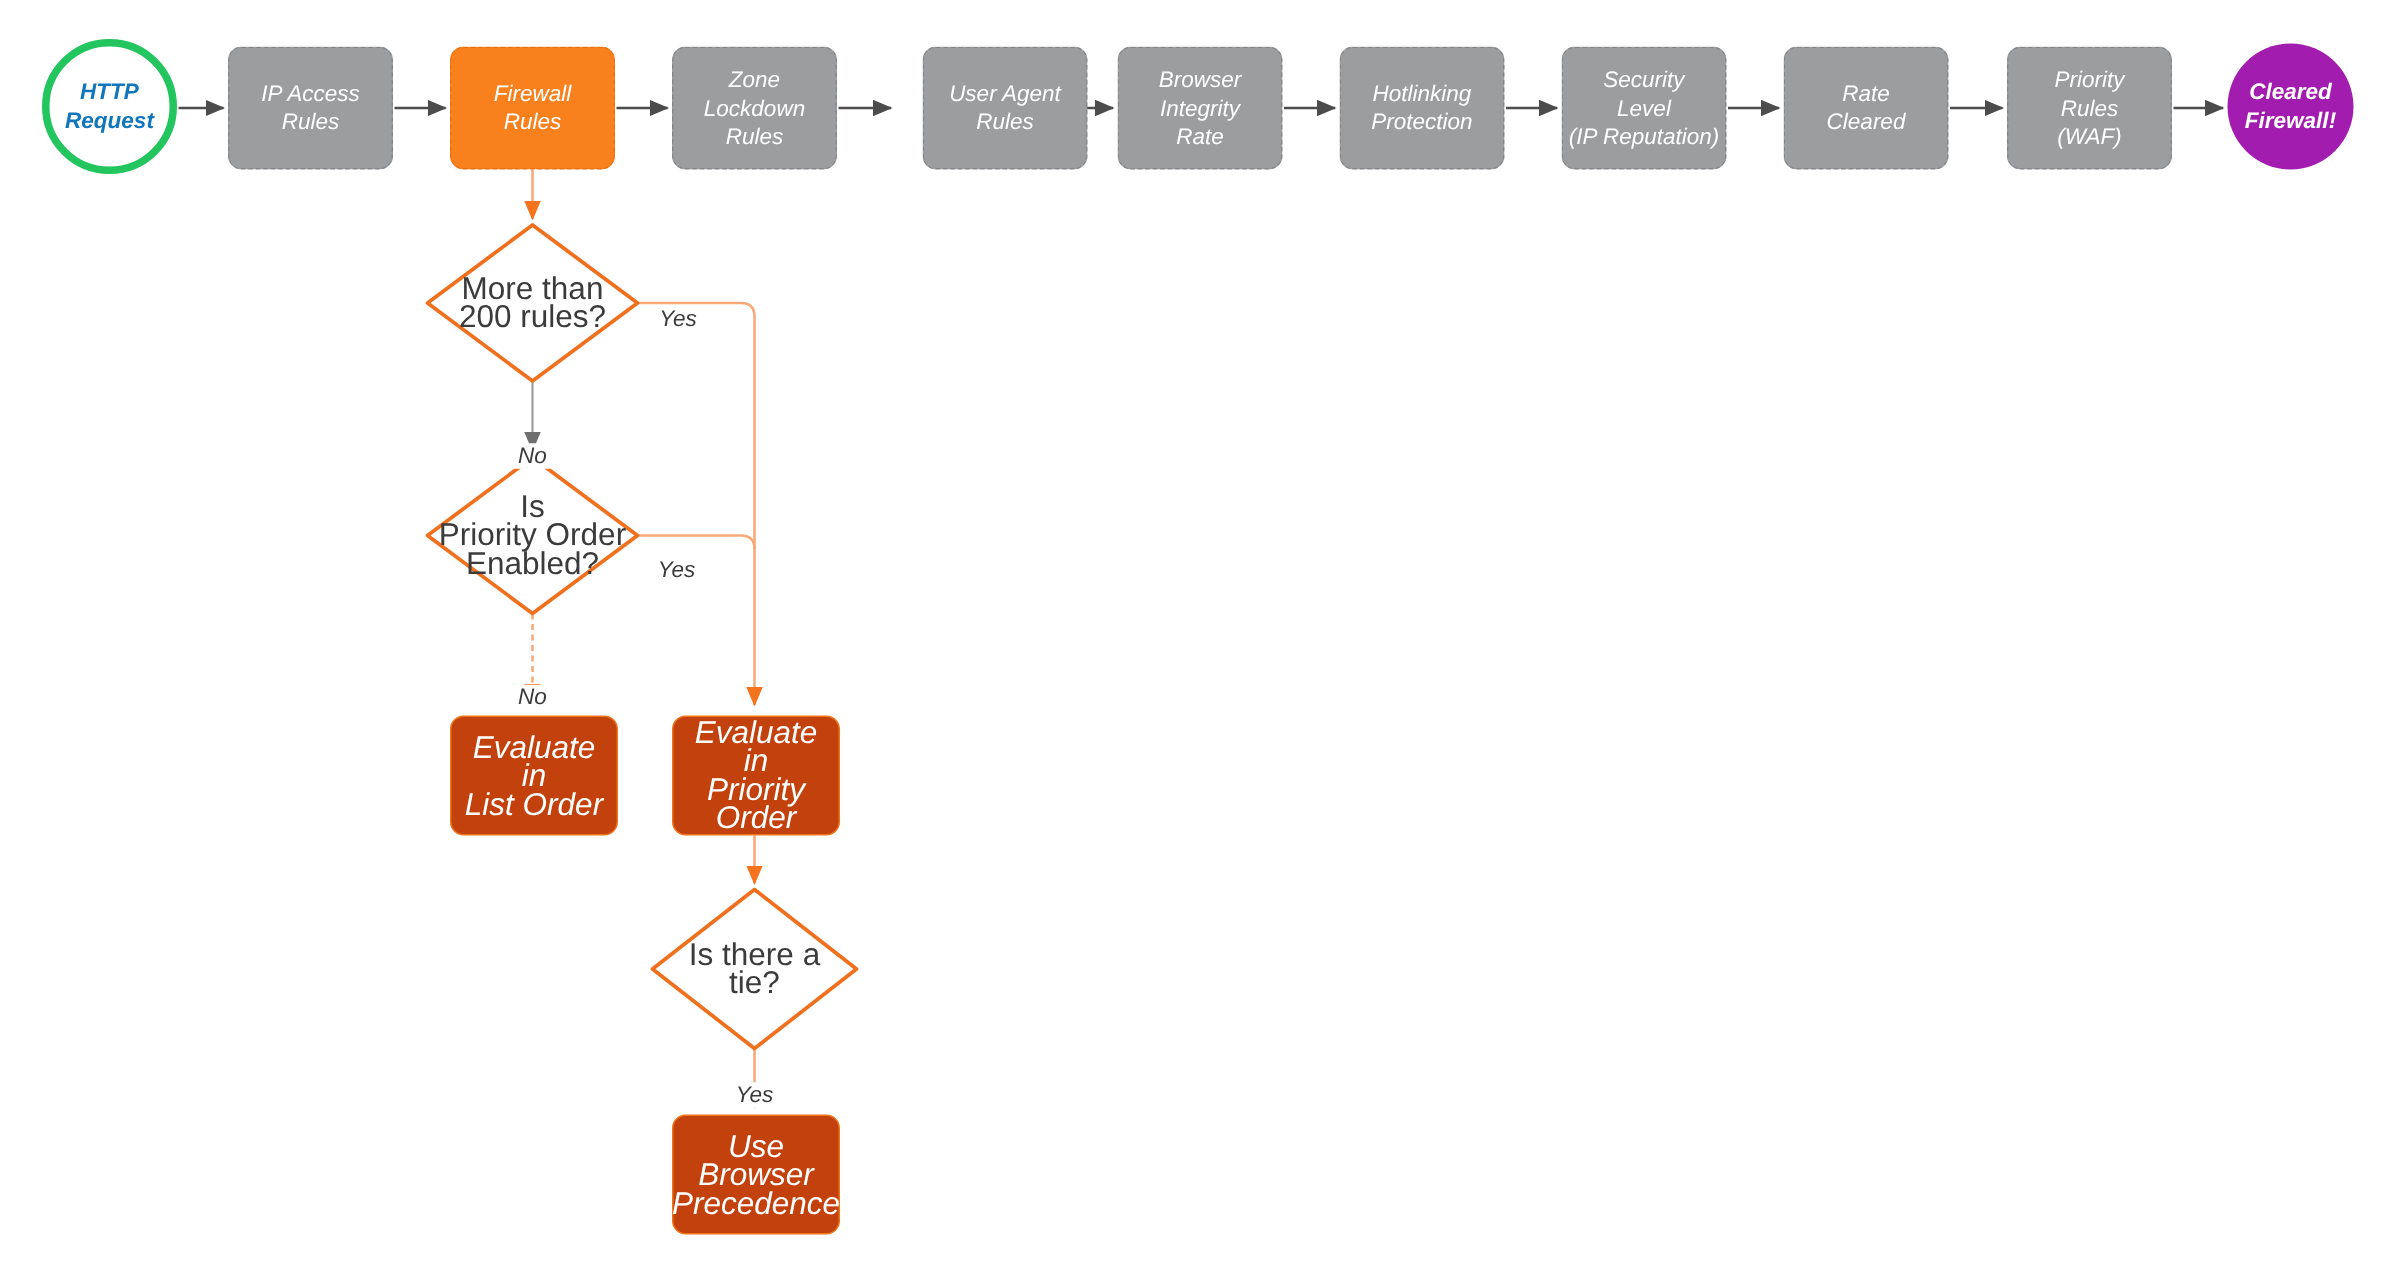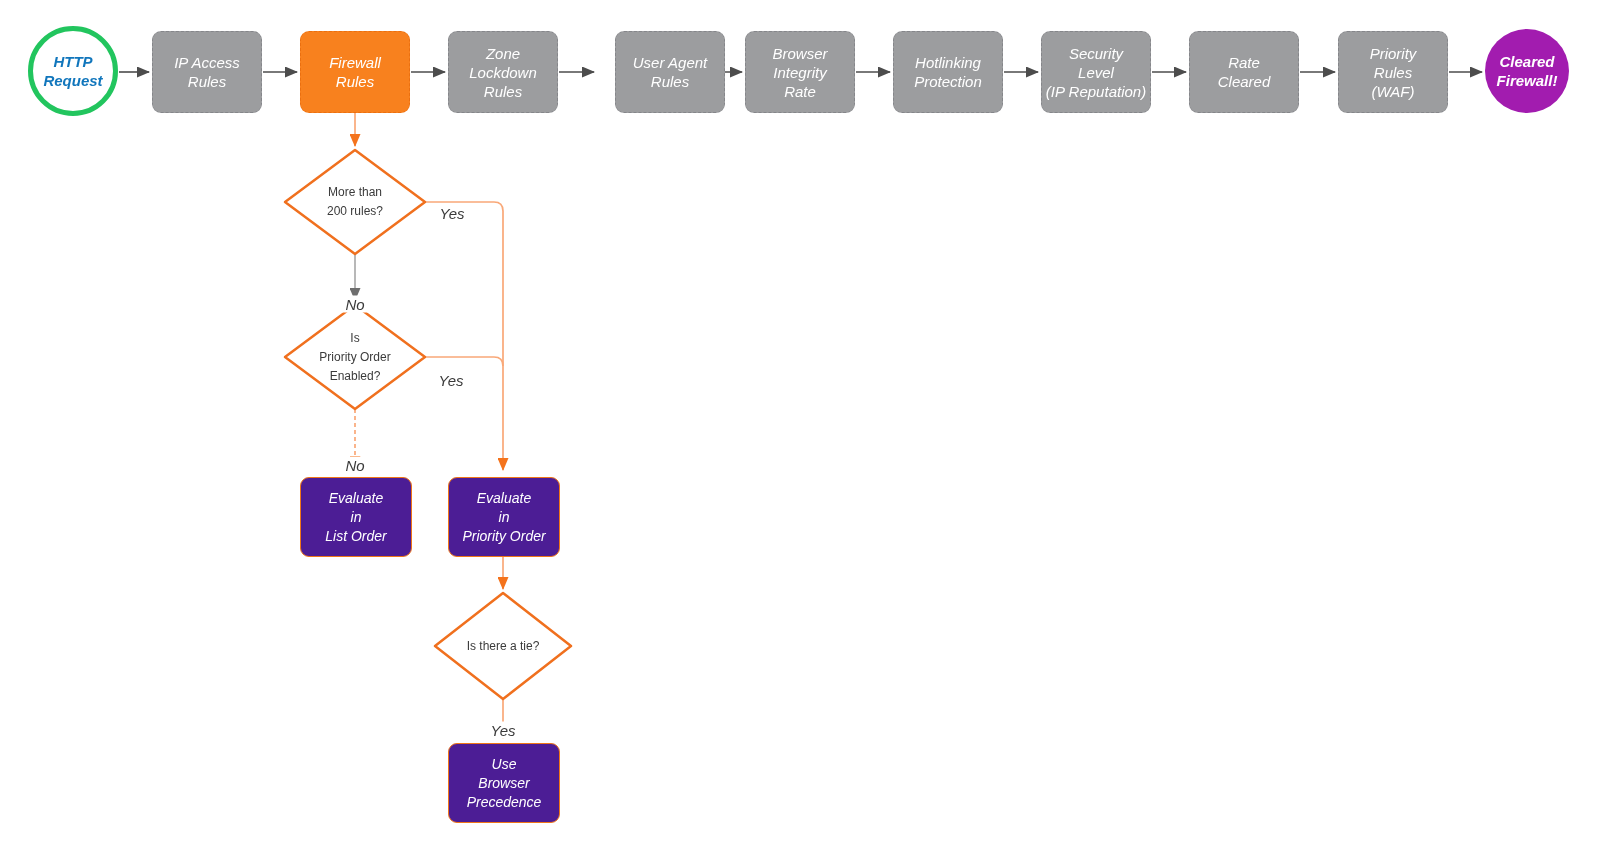--- a/index.html
+++ b/index.html
@@ -4,28 +4,28 @@
 <style>
   html,body{margin:0;padding:0;background:#ffffff;font-family:"Liberation Sans",sans-serif;}
   #canvas{position:relative;width:1600px;height:858px;background:#ffffff;overflow:hidden;}
   #edge-layer{position:absolute;left:0;top:0;}
   .node{position:absolute;display:flex;align-items:center;justify-content:center;
         text-align:center;box-sizing:border-box;}
   .node-label{white-space:pre-line;}
   .stage{width:110px;height:82px;top:31px;background:#9c9d9f;border:1px dashed #85868a;
          border-radius:9px;color:#ffffff;font-style:italic;font-size:15px;line-height:19px;}
   .stage.active{background:#f8811e;border:1px dashed #ea6f10;}
-  .action{width:112px;height:80px;background:#4c1d95;border:1px solid #f07518;
-          border-radius:9px;color:#ffffff;font-style:italic;font-size:14px;line-height:19px;}
+  .action{width:112px;height:80px;background:#c2410c;border:1px solid #f07518;
+          border-radius:9px;color:#ffffff;font-style:italic;font-size:21px;line-height:19px;}
   .circle{border-radius:50%;font-weight:bold;font-style:italic;font-size:15px;line-height:19px;}
   .circle.start{left:28px;top:26px;width:90px;height:90px;background:#ffffff;
                 border:5px solid #22c55e;color:#1176bc;}
   .circle.end{left:1485px;top:29px;width:84px;height:84px;background:#a21caf;color:#ffffff;}
   .decision-label{position:absolute;transform:translate(-50%,-50%);white-space:pre-line;
-                  text-align:center;color:#3b3b3b;font-size:12px;line-height:19px;}
+                  text-align:center;color:#3b3b3b;font-size:21px;line-height:19px;}
   .edge-label{position:absolute;transform:translate(-50%,-50%);font-style:italic;
               font-size:15px;color:#3a3a3a;background:#ffffff;padding:0 4px;margin-top:23px;}
 </style>
 </head>
 <body>
 
 <div id="canvas">
 
   <svg id="edge-layer" width="1600" height="858">
     <defs>

